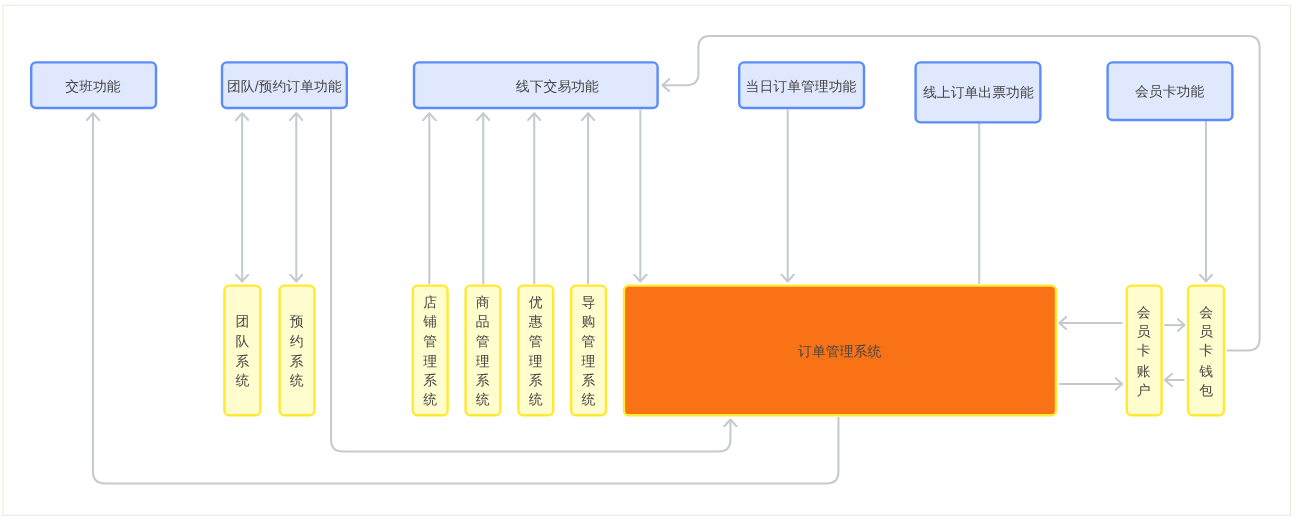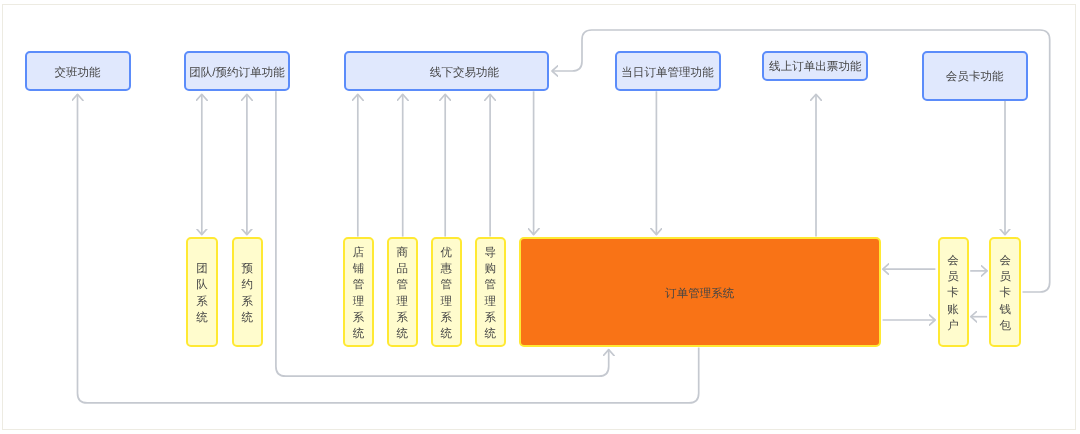--- a/index.html
+++ b/index.html
@@ -60,21 +60,21 @@
       </div>
       <div class="node blue" style="left: 184px; top: 50.6px; width: 106px; height: 40.4px; color: rgb(69, 69, 69); background: rgb(224, 232, 253); border-color: rgb(91, 140, 250); text-align: center;">
         <span class="lbl">团队/预约订单功能</span>
       </div>
       <div class="node blue" style="left: 344px; top: 50.6px; width: 205px; height: 40.4px; color: rgb(69, 69, 69); background: rgb(224, 232, 253); border-color: rgb(91, 140, 250); padding-left: 36px;">
         <span class="lbl">线下交易功能</span>
       </div>
       <div class="node blue" style="left: 602.5px; top: 50.6px; width: 106px; height: 40.4px; color: rgb(69, 69, 69); background: rgb(224, 232, 253); border-color: rgb(91, 140, 250); margin-left: 12px;">
         <span class="lbl">当日订单管理功能</span>
       </div>
-      <div class="node blue" style="left: 762.3px; top: 50.6px; width: 106px; height: 30px; color: rgb(69, 69, 69); background: rgb(224, 232, 253); border-color: rgb(91, 140, 250);">
+      <div class="node blue" style="left: 762.3px; top: 50.6px; width: 106px; height: 52px; color: rgb(69, 69, 69); background: rgb(224, 232, 253); border-color: rgb(91, 140, 250);">
         <span class="lbl">线上订单出票功能</span>
       </div>
       <div class="node blue" style="left: 921.7px; top: 50.6px; width: 106px; height: 50px; color: rgb(69, 69, 69); background: rgb(224, 232, 253); border-color: rgb(91, 140, 250);">
         <span class="lbl">会员卡功能</span>
       </div>
       <div class="node yellow vert" style="left: 186.4px; top: 236.6px; width: 31.3px; height: 110.9px; color: rgb(69, 69, 69); background: rgb(255, 252, 205); border-color: rgb(255, 233, 51);">
         <span class="lbl">团
 队
 系
 统</span>

